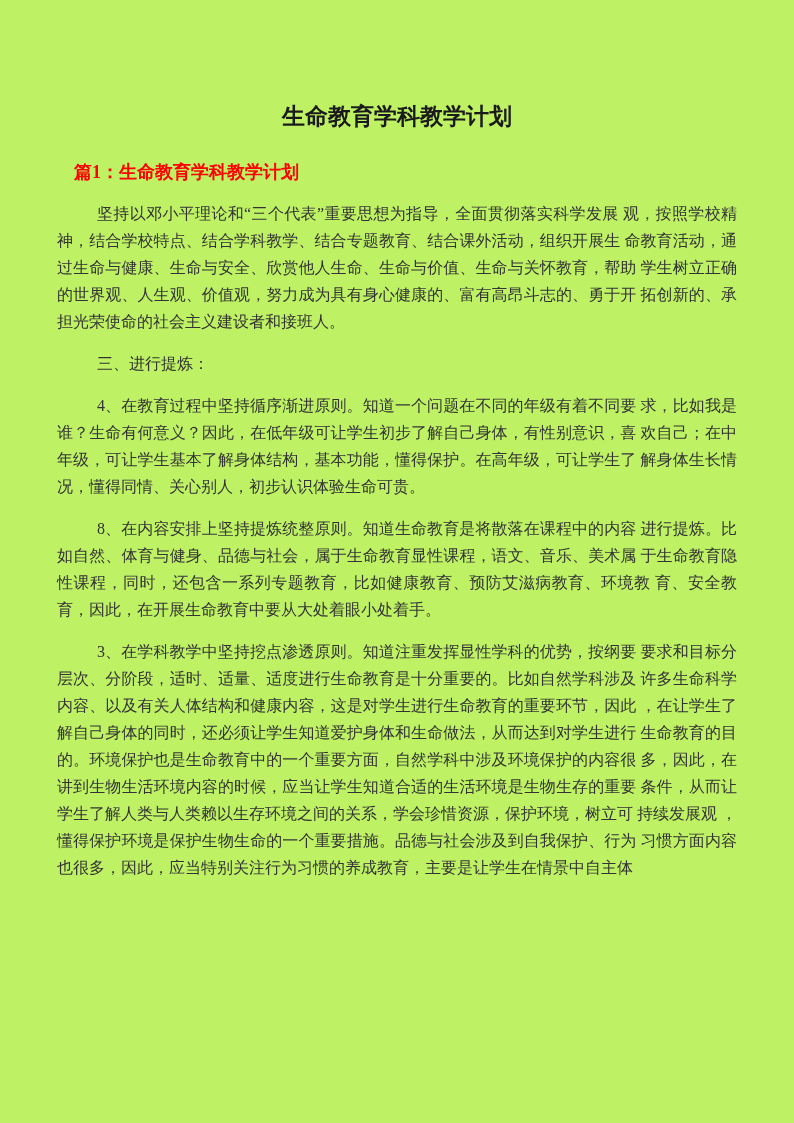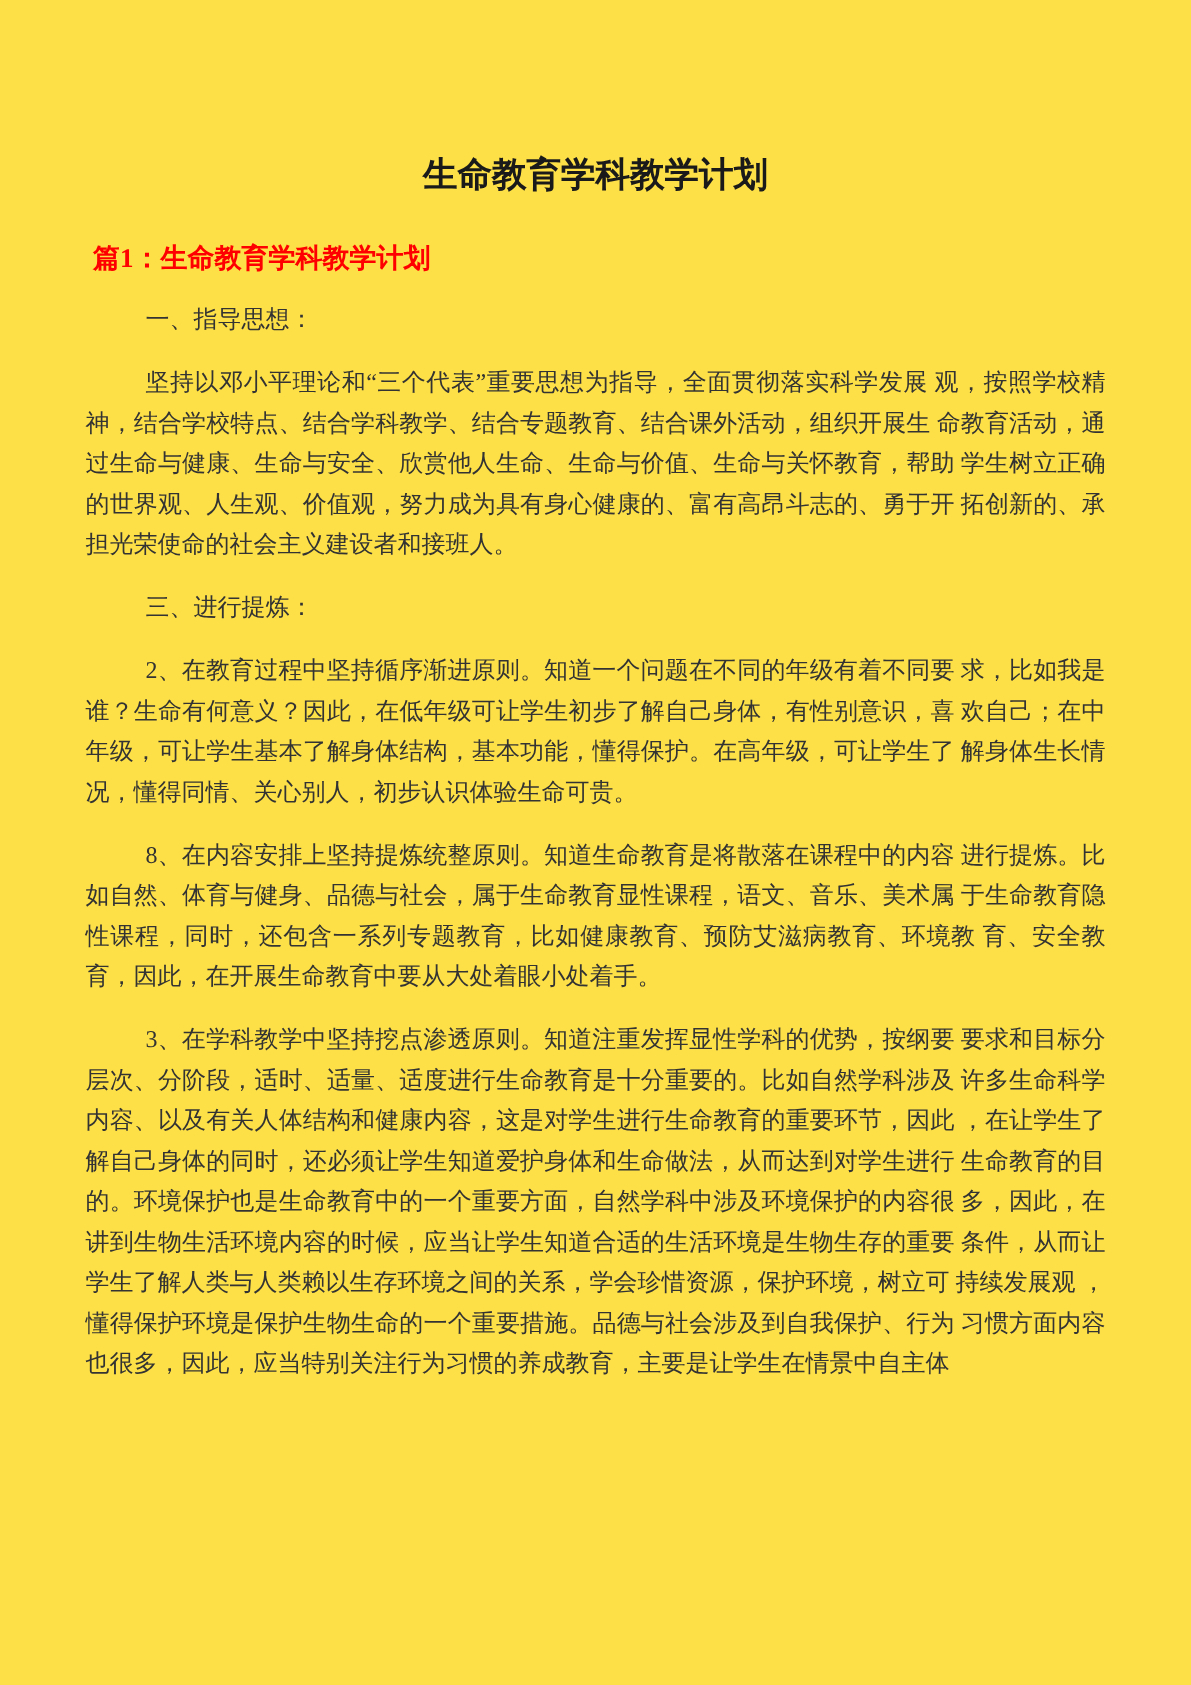--- a/index.html
+++ b/index.html
@@ -7,35 +7,35 @@
     padding: 0;
     background: #ffffff;
   }
   .page {
     position: relative;
     width: 794px;
     height: 1123px;
     margin: 0 auto;
     box-sizing: border-box;
     padding: 103px 57px 0 57px;
-    background: #fde047;
+    background: #bef264;
     overflow: hidden;
     font-family: "Liberation Serif", "DejaVu Serif", serif;
     color: #333333;
   }
   .doc-title {
     margin: 0;
     text-align: center;
     font-size: 23px;
     font-weight: bold;
     color: #1a1a1a;
     line-height: 28px;
   }
   .post-heading {
-    margin: 30px 0 0 5px;
+    margin: 30px 0 0 17px;
     font-size: 18px;
     font-weight: bold;
     color: #ff0000;
     line-height: 22px;
     text-align: left;
   }
   .block {
     margin: 17px 0 0 0;
     font-size: 16px;
     line-height: 27px;
@@ -49,26 +49,25 @@
   }
 </style>
 </head>
 <body>
 
 <div class="page">
   <h1 class="doc-title">生命教育学科教学计划</h1>
 
   <h2 class="post-heading">篇1：生命教育学科教学计划</h2>
 
-  <p class="block">一、指导思想：</p>
 
   <p class="block">坚持以邓小平理论和“三个代表”重要思想为指导，全面贯彻落实科学发展 观，按照学校精神，结合学校特点、结合学科教学、结合专题教育、结合课外活动，组织开展生 命教育活动，通过生命与健康、生命与安全、欣赏他人生命、生命与价值、生命与关怀教育，帮助 学生树立正确的世界观、人生观、价值观，努力成为具有身心健康的、富有高昂斗志的、勇于开 拓创新的、承担光荣使命的社会主义建设者和接班人。</p>
 
 
 
   <p class="block">三、进行提炼：</p>
 
-  <p class="block">2、在教育过程中坚持循序渐进原则。知道一个问题在不同的年级有着不同要 求，比如我是谁？生命有何意义？因此，在低年级可让学生初步了解自己身体，有性别意识，喜 欢自己；在中年级，可让学生基本了解身体结构，基本功能，懂得保护。在高年级，可让学生了 解身体生长情况，懂得同情、关心别人，初步认识体验生命可贵。</p>
+  <p class="block">4、在教育过程中坚持循序渐进原则。知道一个问题在不同的年级有着不同要 求，比如我是谁？生命有何意义？因此，在低年级可让学生初步了解自己身体，有性别意识，喜 欢自己；在中年级，可让学生基本了解身体结构，基本功能，懂得保护。在高年级，可让学生了 解身体生长情况，懂得同情、关心别人，初步认识体验生命可贵。</p>
 
   <p class="block">8、在内容安排上坚持提炼统整原则。知道生命教育是将散落在课程中的内容 进行提炼。比如自然、体育与健身、品德与社会，属于生命教育显性课程，语文、音乐、美术属 于生命教育隐性课程，同时，还包含一系列专题教育，比如健康教育、预防艾滋病教育、环境教 育、安全教育，因此，在开展生命教育中要从大处着眼小处着手。</p>
 
   <p class="block">3、在学科教学中坚持挖点渗透原则。知道注重发挥显性学科的优势，按纲要 要求和目标分层次、分阶段，适时、适量、适度进行生命教育是十分重要的。比如自然学科涉及 许多生命科学内容、以及有关人体结构和健康内容，这是对学生进行生命教育的重要环节，因此 ，在让学生了解自己身体的同时，还必须让学生知道爱护身体和生命做法，从而达到对学生进行 生命教育的目的。环境保护也是生命教育中的一个重要方面，自然学科中涉及环境保护的内容很 多，因此，在讲到生物生活环境内容的时候，应当让学生知道合适的生活环境是生物生存的重要 条件，从而让学生了解人类与人类赖以生存环境之间的关系，学会珍惜资源，保护环境，树立可 持续发展观 ，懂得保护环境是保护生物生命的一个重要措施。品德与社会涉及到自我保护、行为 习惯方面内容也很多，因此，应当特别关注行为习惯的养成教育，主要是让学生在情景中自主体</p>
 </div>
 
 </body></html>

